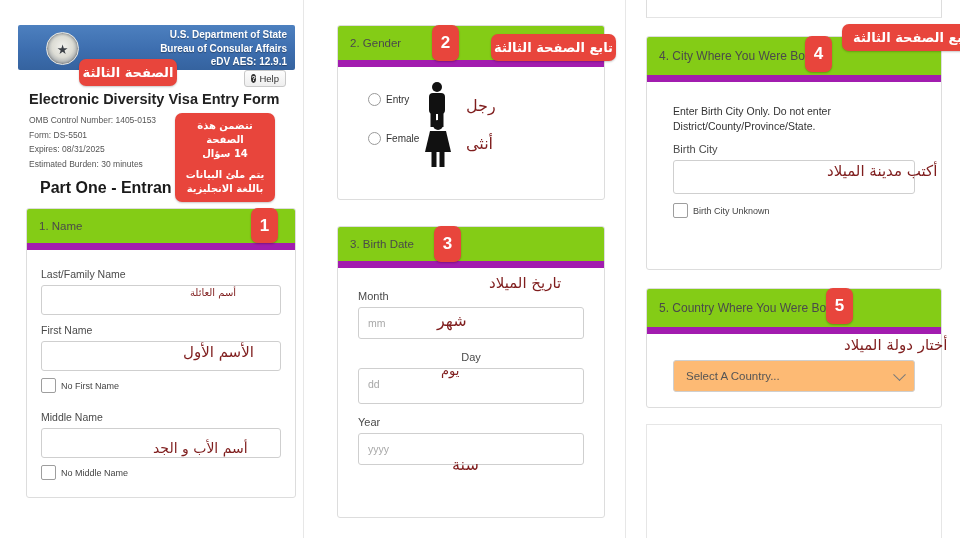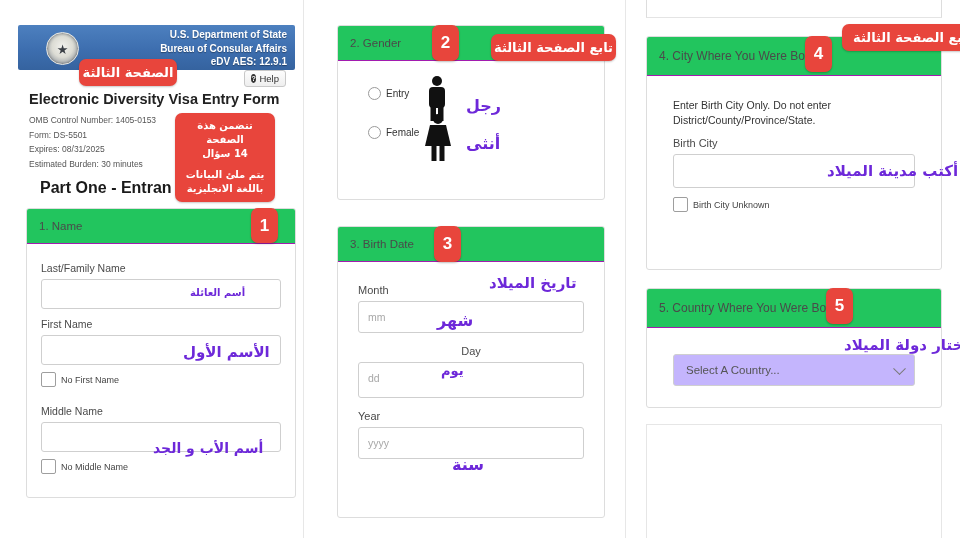--- a/index.html
+++ b/index.html
@@ -19,22 +19,22 @@
 
   
   .panel{
     position:absolute;
     background:#ffffff;
     border:1px solid #dddddd;
     border-radius:3px;
     box-sizing:border-box;
   }
   .panel-head{
-    background:#22c55e;
-    border-bottom:1px solid #a21caf;
+    background:#84cc16;
+    border-bottom:7px solid #a21caf;
     height:34px;
     line-height:34px;
     padding:0 12px;
     font-size:11.5px;
     color:#4a4a4a;
     white-space:nowrap;
     overflow:hidden;
     border-radius:2px 2px 0 0;
   }
   .panel-body{padding:12px 14px;}
@@ -64,23 +64,23 @@
   .chk-row{display:flex;align-items:center;margin-top:7px;}
   .chkbox{
     width:13px;height:13px;border:1px solid #9e9e9e;border-radius:2px;background:#fff;
     display:inline-block;flex:0 0 auto;
   }
   .chk-lbl{font-size:9px;color:#444;margin-left:5px;}
 
   
   .ar{
     position:absolute;
-    color:#6d28d9;
+    color:#7f1d1d;
     font-family:"DejaVu Sans","Liberation Sans",sans-serif;
-    font-weight:bold;
+    font-weight:normal;
     direction:rtl;
     unicode-bidi:bidi-override;
     white-space:nowrap;
     letter-spacing:0px;
   }
 
   
   .badge-num{
     position:absolute;
     background:#e8453c;
@@ -185,21 +185,21 @@
     display:inline-block;flex:0 0 auto;
   }
   .radio-row{display:flex;align-items:center;position:absolute;}
   .radio-lbl{font-size:10px;color:#333;margin-left:5px;}
 
   .person{position:absolute;}
 
   
   .selbox{
     box-sizing:border-box;
-    border:1px solid #cfcfcf;border-radius:3px;background:#c4b5fd;
+    border:1px solid #cfcfcf;border-radius:3px;background:#fdba74;
     height:32px;line-height:30px;
     font-size:11.5px;color:#555;
     padding:0 12px;position:relative;
   }
   .caret{
     position:absolute;right:10px;top:50%;transform:translateY(-50%);
     width:8px;height:8px;
     border-right:1.4px solid #7a7a7a;border-bottom:1.4px solid #7a7a7a;
     transform:translateY(-65%) rotate(45deg);
   }

